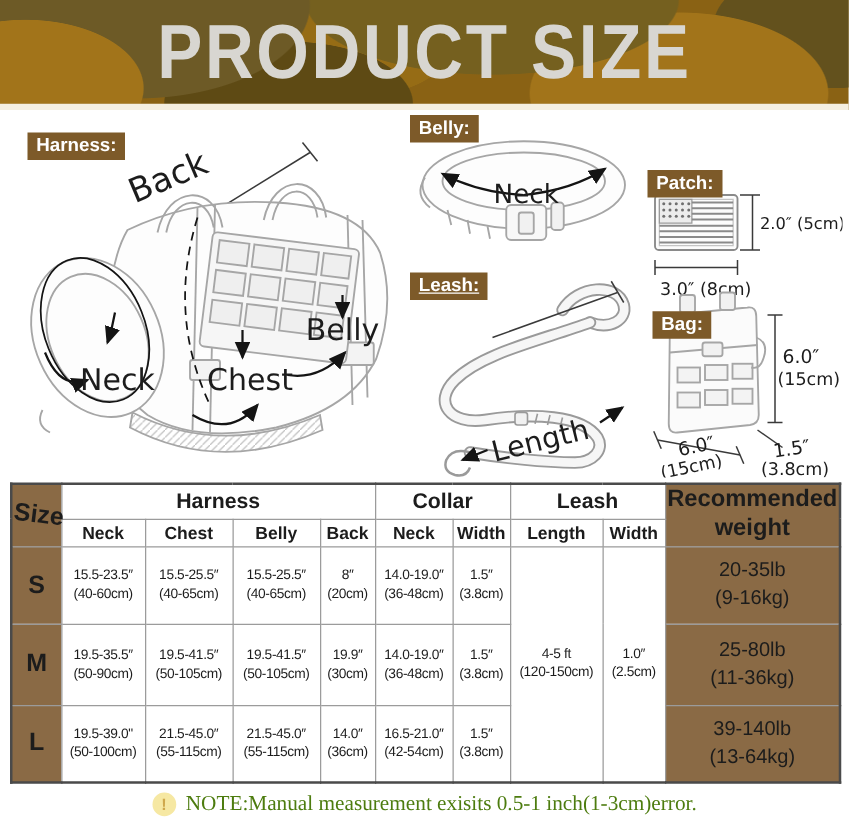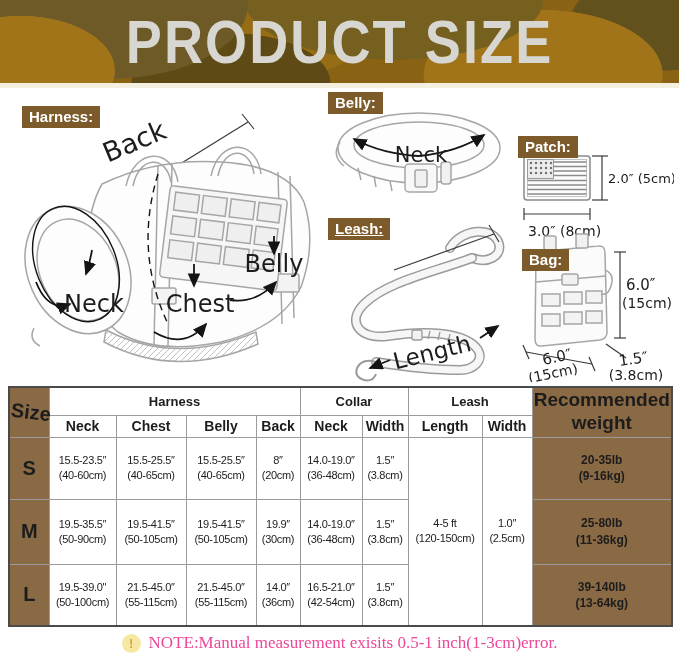--- a/index.html
+++ b/index.html
@@ -55,41 +55,41 @@
     border-collapse:collapse; table-layout:fixed;
     border:2px solid #4a4a4a;
   }
   .size-table th, .size-table td {
     border:1px solid #9b9b9b; text-align:center; vertical-align:middle;
     white-space:pre-line; color:#1c1c1c; padding:1px;
   }
   .size-table thead tr:first-child { height:28px; }
   .size-table thead tr:last-child { height:22px; }
   .size-table tbody tr { height:62px; }
-  .group-th { font-size:13px; font-weight:bold; }
+  .group-th { font-size:17px; font-weight:bold; }
   .sub-th { font-size:14px; font-weight:bold; }
   .data-td { font-size:11px; letter-spacing:-0.3px; line-height:1.35; }
   .brown { background:#8a6a45; color:#ffffff; }
   .size-th { font-size:20px; font-weight:bold; }
   .size-th span { display:inline-block; transform:rotate(7deg); }
   .sml-th { font-size:20px; font-weight:bold; }
   .weight-th { font-size:19px; font-weight:bold; line-height:1.2; }
-  .weight-td { font-size:12px; font-weight:bold; line-height:1.35;margin-top:28px; }
+  .weight-td { font-size:16px; font-weight:normal; line-height:1.35;margin-top:28px; }
 
   
   .note {
     position:absolute; left:0; top:633px; width:679px;
     display:flex; align-items:center; justify-content:center; gap:8px;
   }
   .note-icon {
     width:19px; height:19px; border-radius:50%;
     background:#f6e8a3; color:#cfa84c; font-weight:bold; font-size:13px;
     display:inline-flex; align-items:center; justify-content:center; flex:0 0 auto;
   }
-  .note-text { font-family:"Liberation Serif", serif; font-size:17px; color:#ec4899; }
+  .note-text { font-family:"Liberation Serif", serif; font-size:17px; color:#4d7c0f; }
 </style>
 </head>
 <body>
 
 <div class="page">
 
   <header class="camo">
     <h1>PRODUCT SIZE</h1>
   </header>
 

